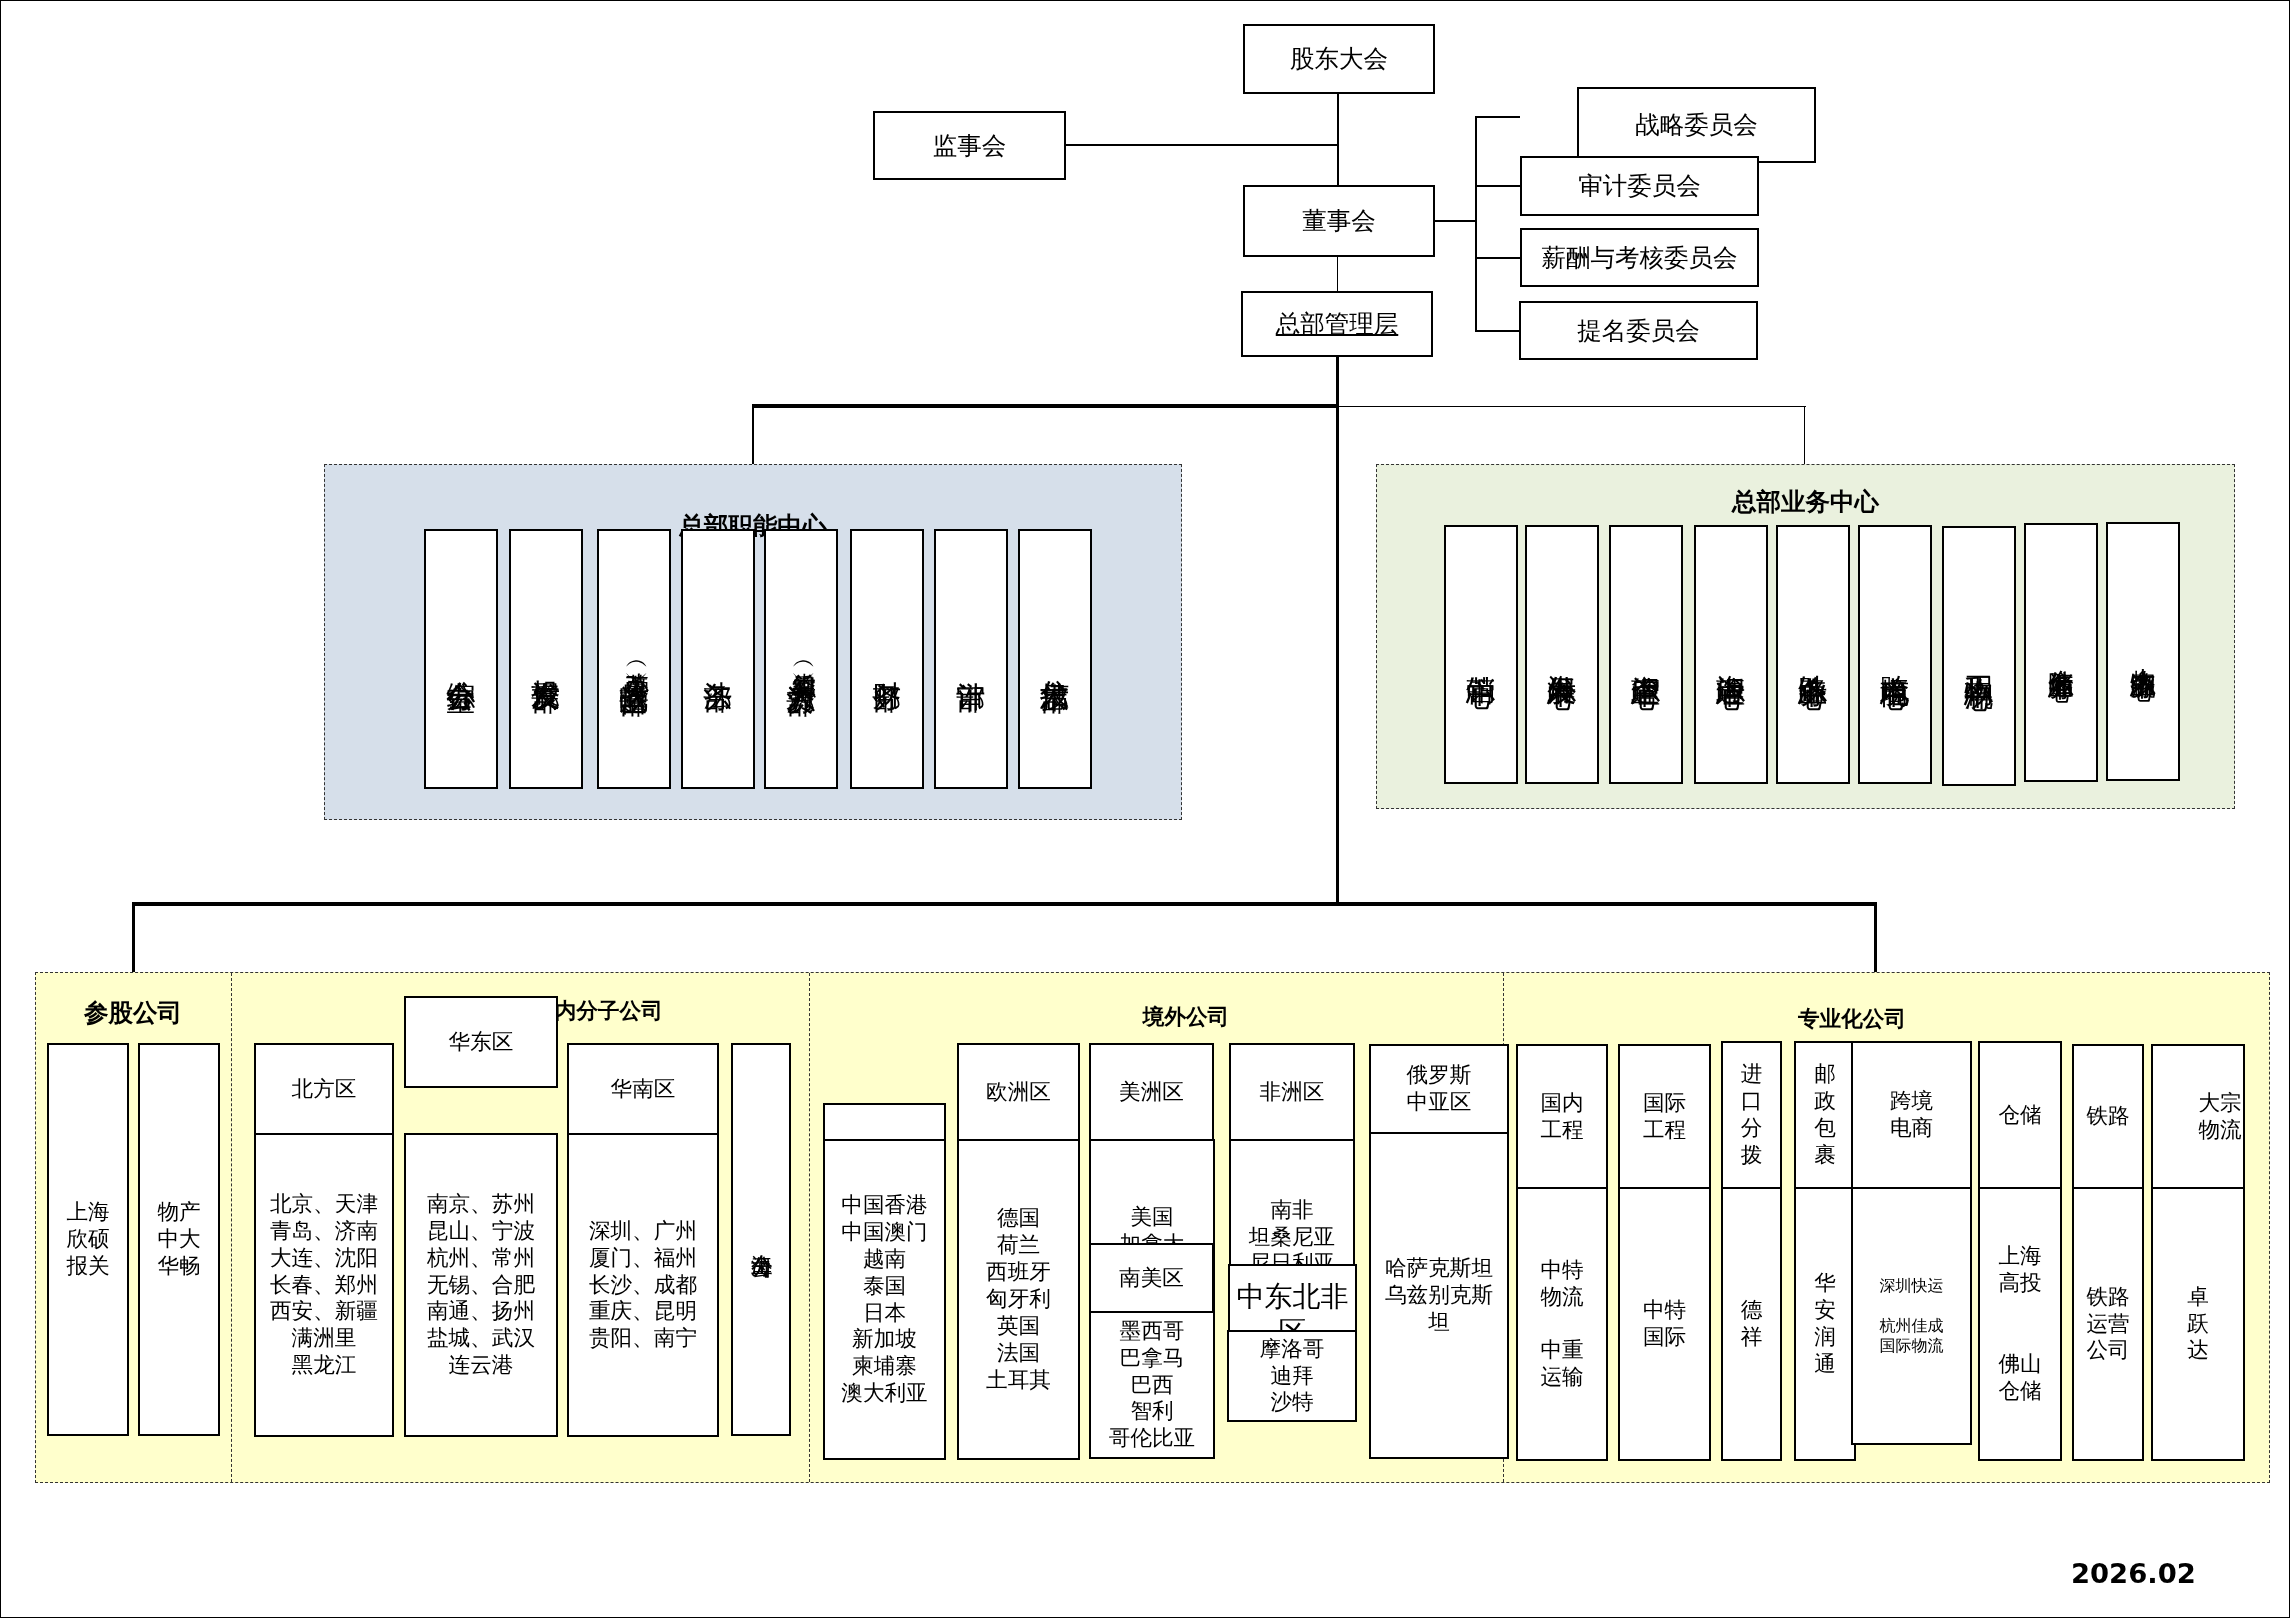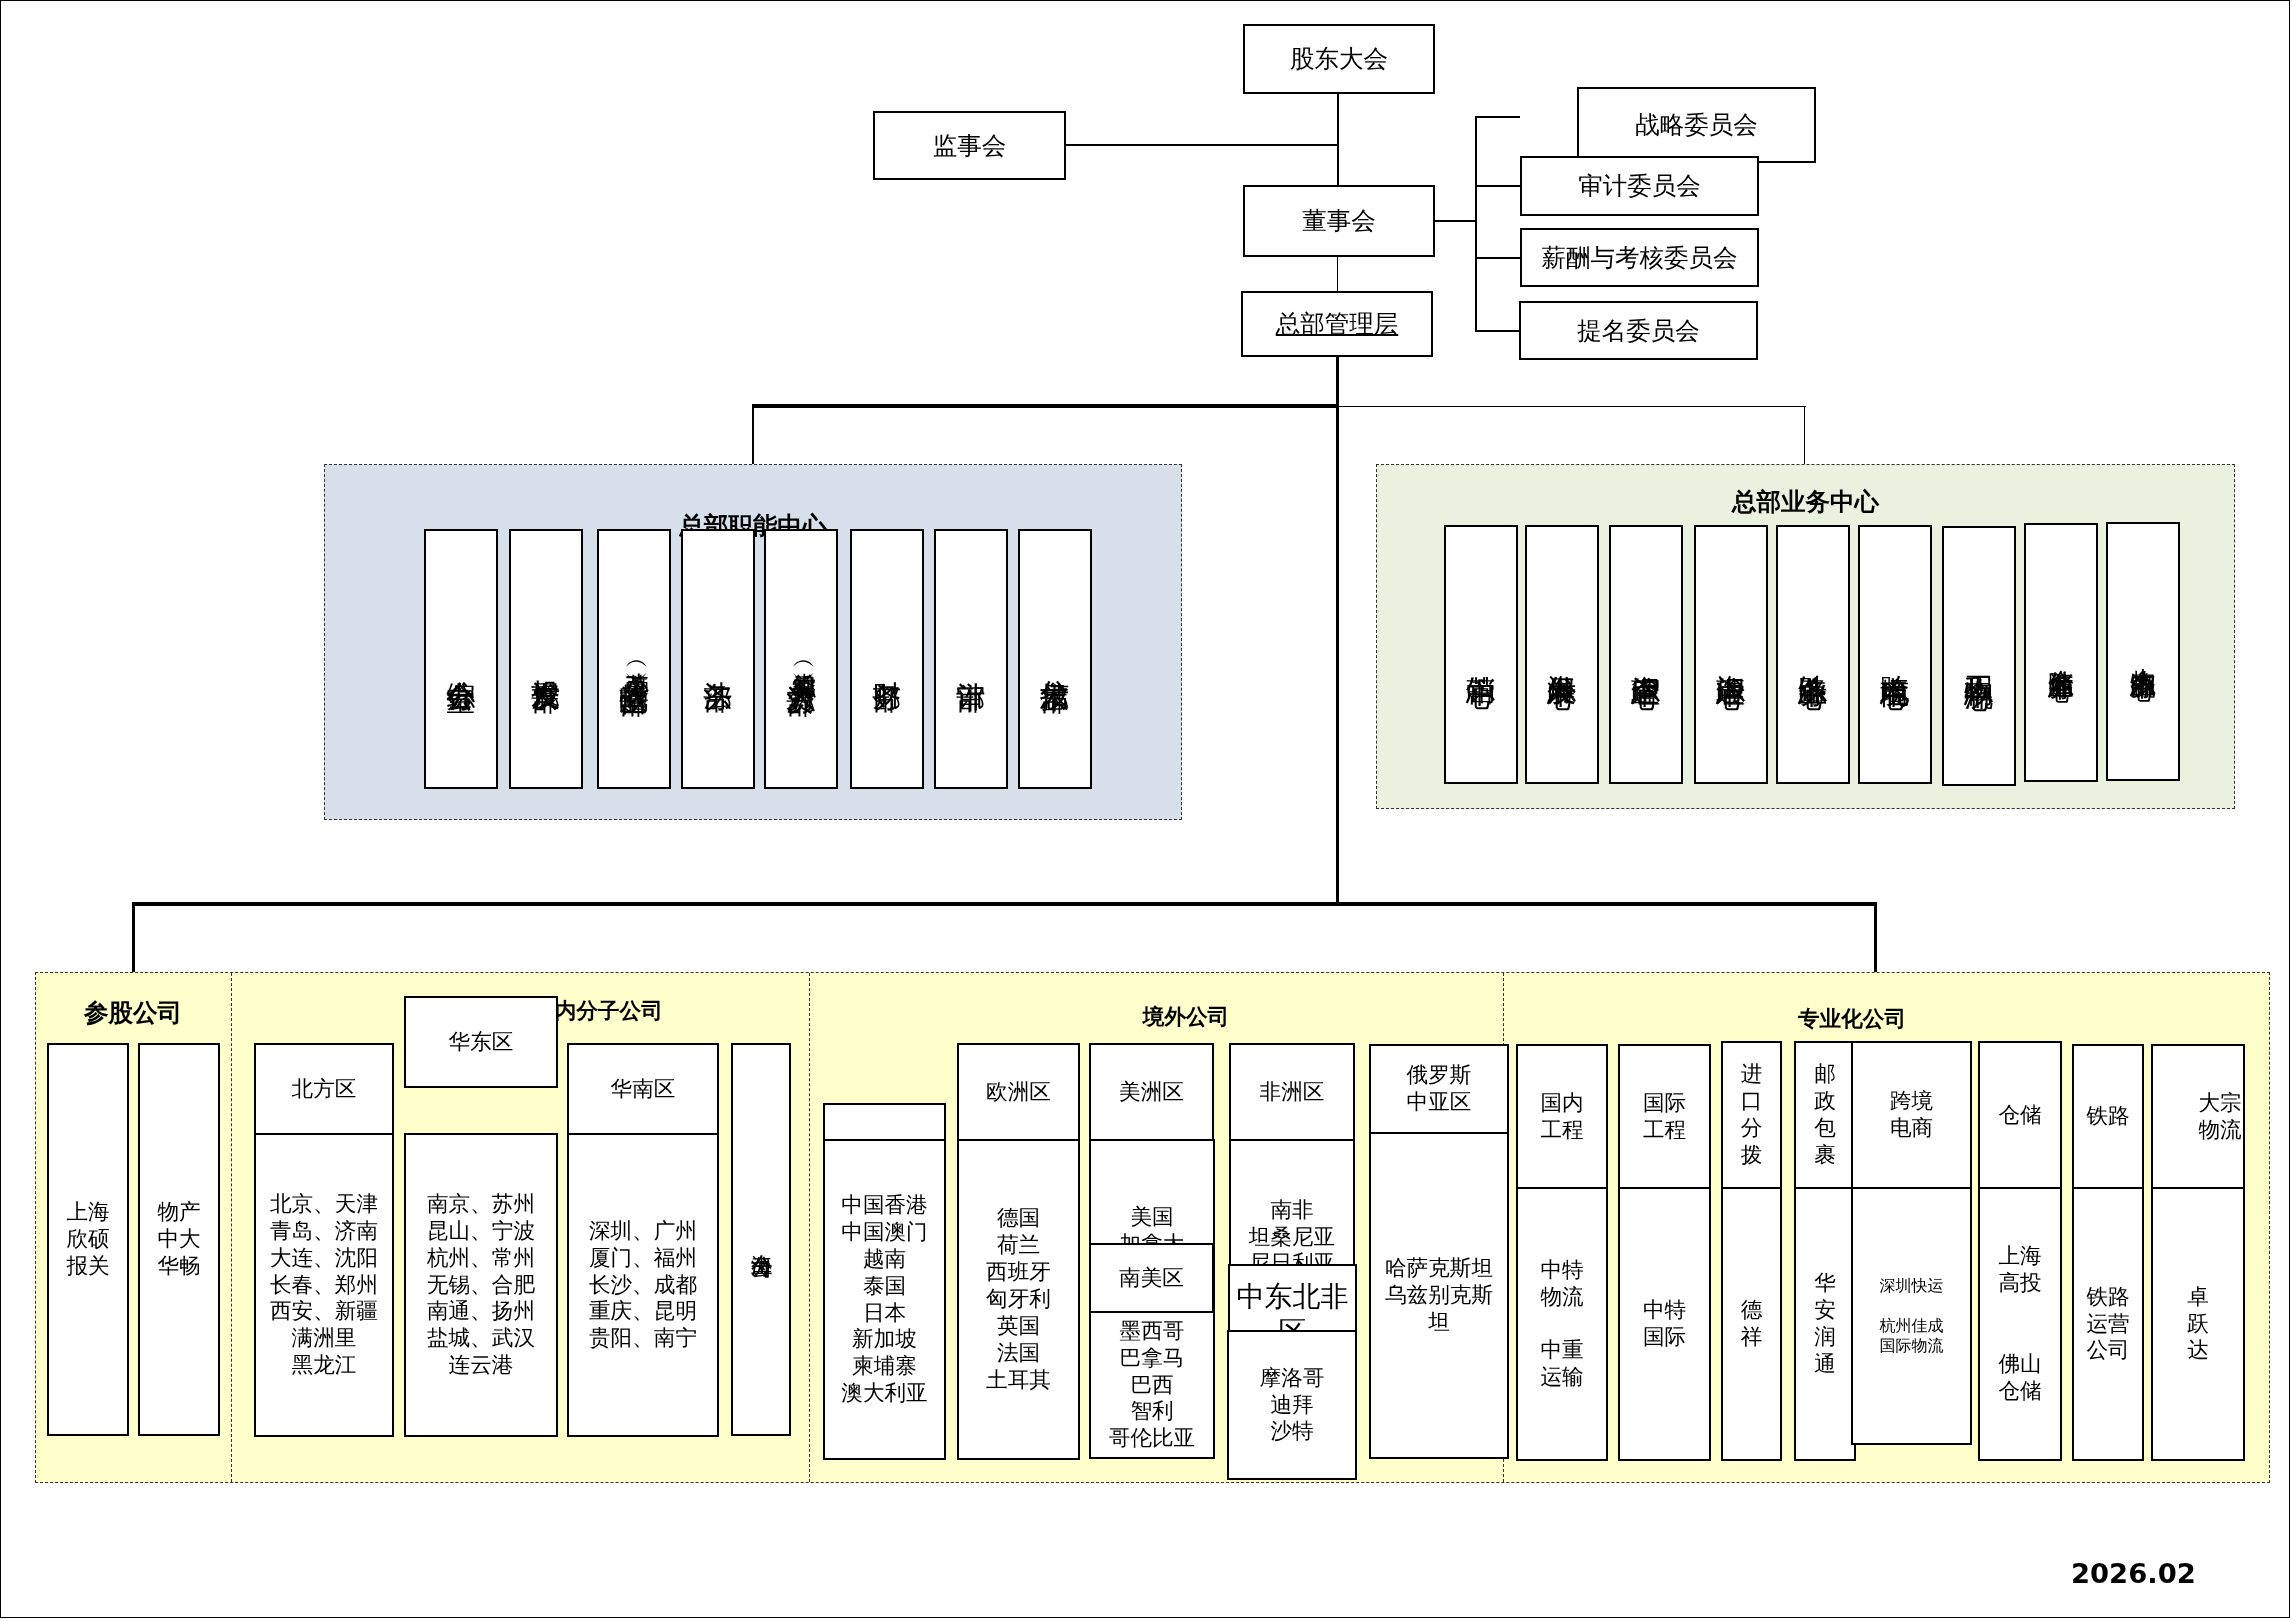--- a/index.html
+++ b/index.html
@@ -216,21 +216,21 @@
     <div class="cell" style="left: 1089px; top: 1311px; width: 126px; height: 148px; font-size: 21.6px;"><span>墨西哥
 巴拿马
 巴西
 智利
 哥伦比亚</span></div>
     <div class="cell" style="left: 1229px; top: 1043px; width: 126px; height: 98px; font-size: 21.6px;"><span>非洲区</span></div>
     <div class="cell" style="left: 1229px; top: 1139px; width: 126px; height: 196px; font-size: 21.6px;"><span>南非
 坦桑尼亚
 尼日利亚</span></div>
     <div class="cell" style="left: 1228px; top: 1256px; width: 129px; height: 100px; font-size: 28px; margin-top: 8px;"><span>中东北非区</span></div>
-    <div class="cell" style="left: 1227px; top: 1330px; width: 130px; height: 150px; font-size: 21.6px;"><span>摩洛哥
+    <div class="cell" style="left: 1227px; top: 1330px; width: 130px; height: 92px; font-size: 21.6px;"><span>摩洛哥
 迪拜
 沙特</span></div>
     <div class="cell" style="left: 1369px; top: 1044px; width: 140px; height: 90px; font-size: 21.6px;"><span>俄罗斯
 中亚区</span></div>
     <div class="cell" style="left: 1369px; top: 1132px; width: 140px; height: 327px; font-size: 21.6px;"><span>哈萨克斯坦
 乌兹别克斯
 坦</span></div>
     <div class="cell" style="left: 1516px; top: 1044px; width: 92px; height: 145px; font-size: 21.6px;"><span>国内
 工程</span></div>
     <div class="cell" style="left: 1516px; top: 1187px; width: 92px; height: 274px; font-size: 21.6px;"><span>中特

